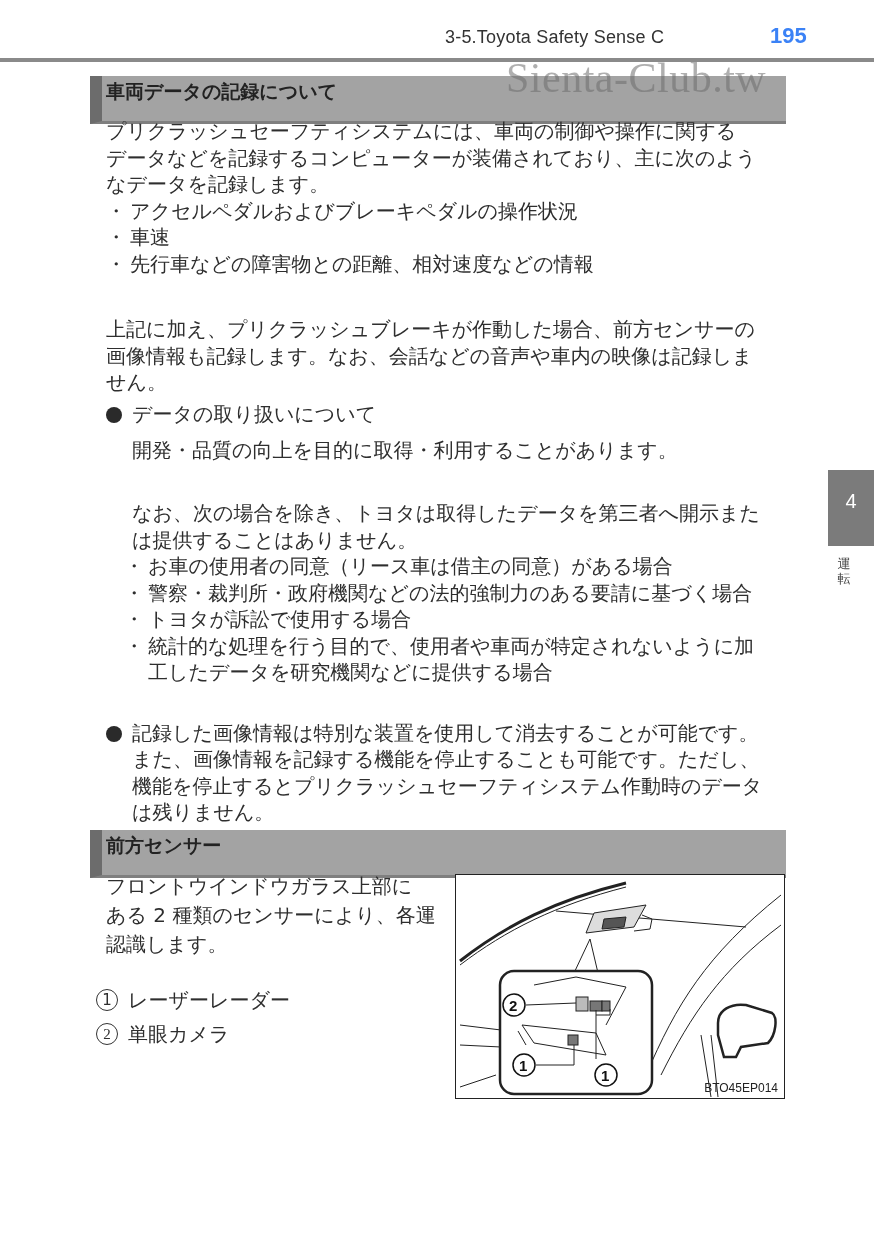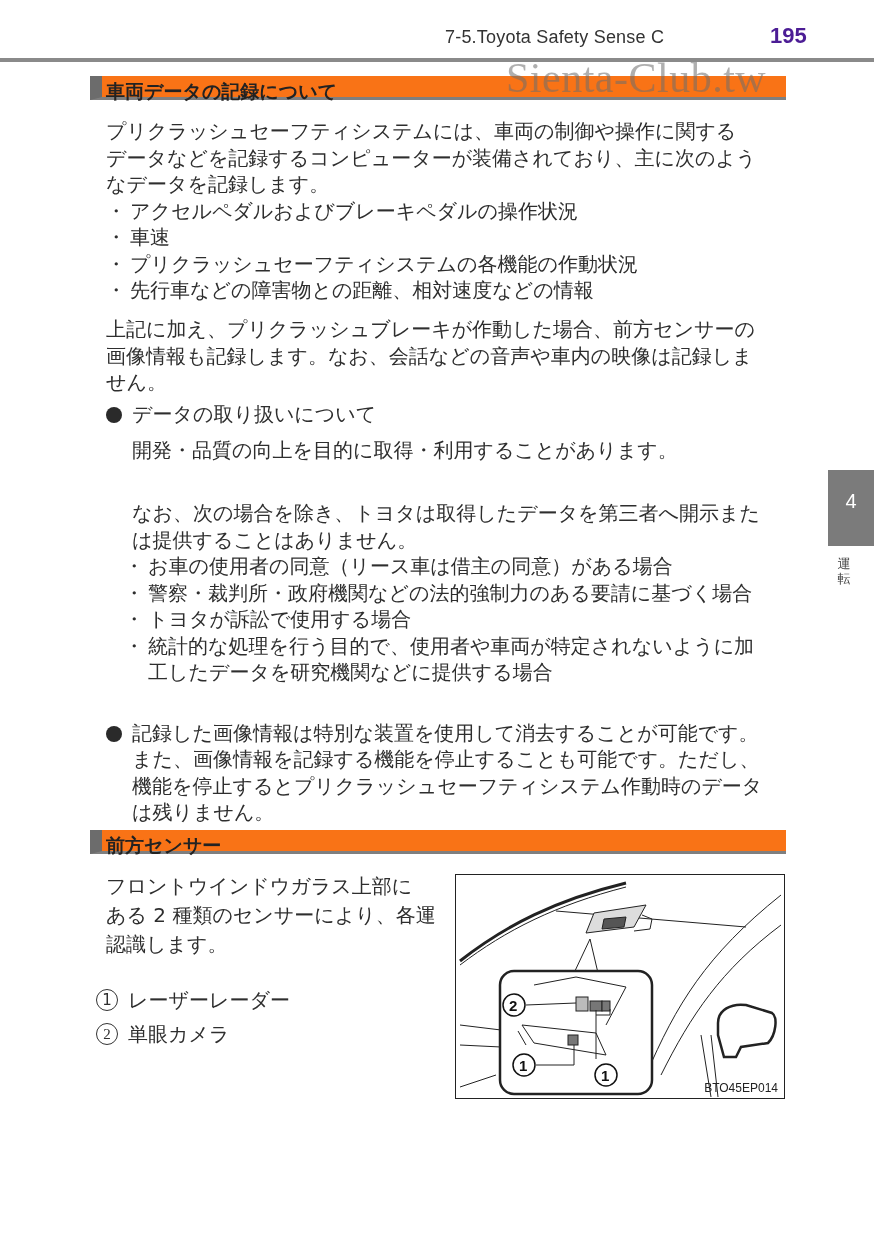--- a/index.html
+++ b/index.html
@@ -2,64 +2,63 @@
 <html><head>
   <meta charset="utf-8">
   <style>
     html, body { margin: 0; padding: 0; }
     body {
       width: 874px; height: 1240px; background: #ffffff; position: relative; overflow: hidden;
       font-family: "DejaVu Sans", "Liberation Sans", sans-serif; color: #2a2a2a;
     }
     .abs { position: absolute; }
     .running-head { left: 445px; top: 27px; font-size: 18px; color: #333; letter-spacing: 0.2px; font-family: "Liberation Sans", sans-serif; }
-    .page-num { left: 770px; top: 23px; font-size: 22px; font-weight: bold; color: #4c1d95; font-family: "Liberation Sans", sans-serif; }
+    .page-num { left: 770px; top: 23px; font-size: 22px; font-weight: bold; color: #3b82f6; font-family: "Liberation Sans", sans-serif; }
     .head-rule { left: 0; top: 58px; width: 874px; height: 4px; background: #8a8a8a; }
     .watermark { left: 506px; top: 54px; font-family: "Liberation Serif", "DejaVu Serif", serif; font-size: 42px; color: rgba(110,110,110,0.55); letter-spacing: 0.5px; z-index: 3; }
     .sec-head {
-      left: 90px; width: 696px; height: 24px; background: #f97316;
+      left: 90px; width: 696px; height: 48px; background: #a3a3a3;
       border-left: 12px solid #6c6c6c; border-bottom: 3px solid #7f7f7f; box-sizing: border-box;
     }
     .sec-head span { position: absolute; left: 4px; top: 3px; font-size: 19px; font-weight: bold; color: #222; }
     .p { font-size: 20px; line-height: 26.5px; color: #2e2e2e; }
     .list-item { position: relative; padding-left: 24px; }
     .list-item::before { content: "・"; position: absolute; left: 0; top: 0; }
     .bullet-head { position: relative; padding-left: 26px; }
     .bullet-dot { position: absolute; left: 0; top: 6px; width: 16px; height: 16px; border-radius: 50%; background: #2a2a2a; }
     .side-tab { left: 828px; top: 470px; width: 46px; height: 76px; background: #7b7b7b; }
     .side-tab span { position: absolute; left: 0; width: 46px; top: 20px; text-align: center; color: #fff; font-size: 20px; font-family: "Liberation Sans", sans-serif; }
     .side-label { left: 834px; top: 556px; width: 20px; font-size: 13px; line-height: 15px; color: #444; text-align: center; }
     .circled { display: inline-block; width: 20px; height: 20px; border: 1.5px solid #333; border-radius: 50%; text-align: center; line-height: 20px; font-size: 15px; margin-right: 10px; vertical-align: 2px; }
     .figure { left: 455px; top: 874px; width: 330px; height: 225px; border: 1.5px solid #222; box-sizing: border-box; background: #fff; }
     .fig-code { position: absolute; right: 6px; bottom: 3px; font-size: 12px; font-family: "Liberation Sans", sans-serif; color: #222; }
   </style>
 </head>
 <body>
 
-<div class="abs running-head">7-5.Toyota Safety Sense C</div>
+<div class="abs running-head">3-5.Toyota Safety Sense C</div>
 <div class="abs page-num">195</div>
 <div class="abs head-rule"></div>
 <div class="abs watermark">Sienta-Club.tw</div>
 
 <div class="abs side-tab">
   <span>4</span>
 </div>
 <div class="abs side-label">運転</div>
 
 <div class="abs sec-head" style="top:76px;">
   <span>車両データの記録について</span>
 </div>
 
 <div class="abs p" style="left:106px; top:118px; width:690px;">
   <div>プリクラッシュセーフティシステムには、車両の制御や操作に関する</div>
   <div>データなどを記録するコンピューターが装備されており、主に次のよう</div>
   <div>なデータを記録します。</div>
   <div class="list-item">アクセルペダルおよびブレーキペダルの操作状況</div>
   <div class="list-item">車速</div>
-  <div class="list-item">プリクラッシュセーフティシステムの各機能の作動状況</div>
   <div class="list-item">先行車などの障害物との距離、相対速度などの情報</div>
 </div>
 
 <div class="abs p" style="left:106px; top:316px; width:690px;">
   <div>上記に加え、プリクラッシュブレーキが作動した場合、前方センサーの</div>
   <div>画像情報も記録します。なお、会話などの音声や車内の映像は記録しま</div>
   <div>せん。</div>
 </div>
 
 <div class="abs p bullet-head" style="left:106px; top:401px; width:690px;">

